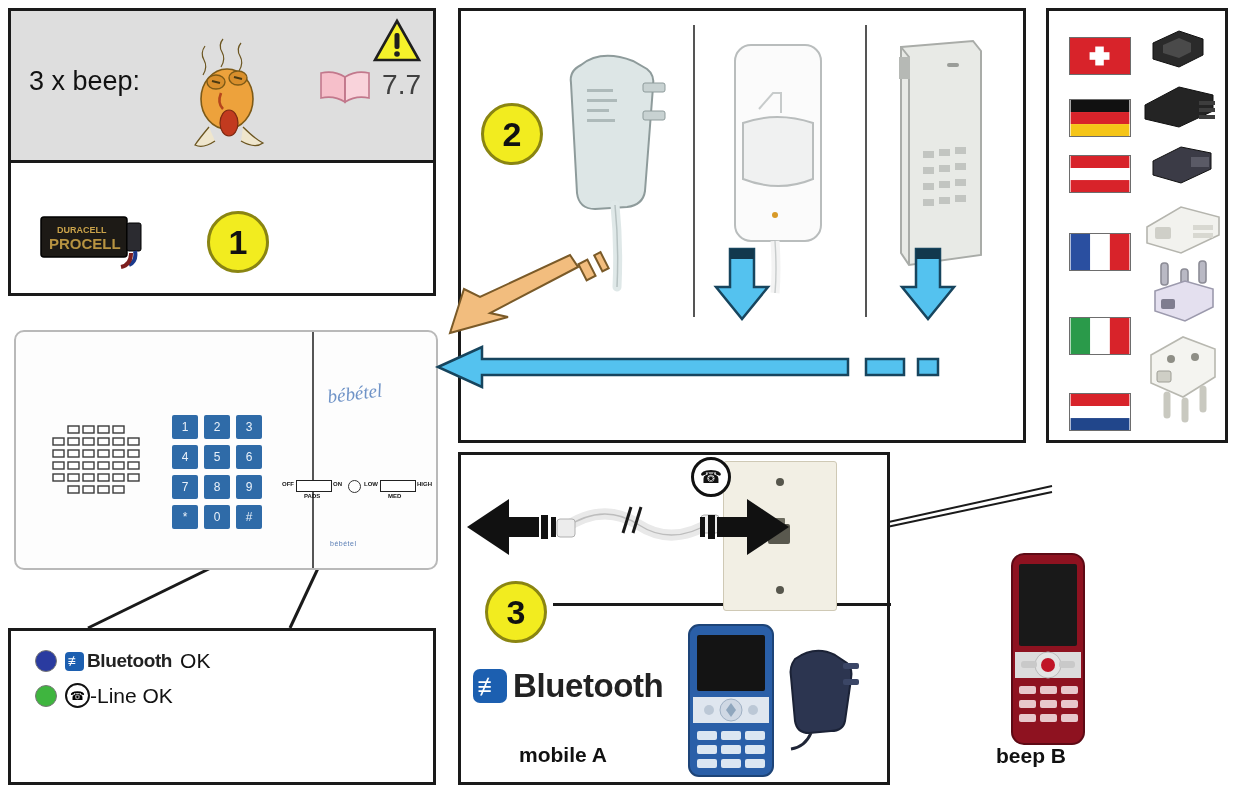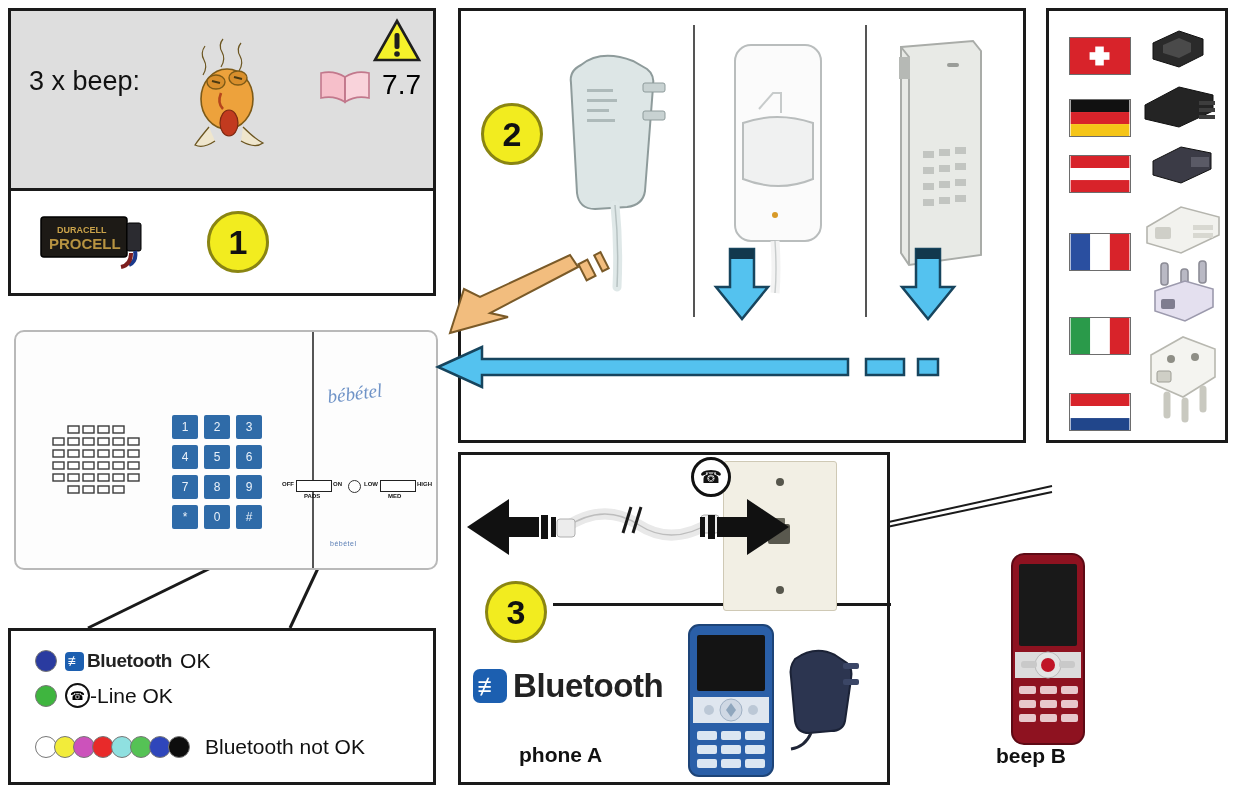--- a/index.html
+++ b/index.html
@@ -2,27 +2,27 @@
 <html><head>
 <meta charset="utf-8">
 <style>
   html,body{margin:0;padding:0;background:#fff;}
   body{width:1235px;height:793px;position:relative;
        font-family:"Liberation Sans",sans-serif;overflow:hidden;}
   .panel{position:absolute;border:3px solid #1a1a1a;background:#fff;box-sizing:border-box;}
 
   
   #panel-alert{left:8px;top:8px;width:428px;height:288px;}
-  .alert-strip{position:absolute;left:0;top:0;right:0;height:180px;background:#dedede;
+  .alert-strip{position:absolute;left:0;top:0;right:0;height:152px;background:#dedede;
                border-bottom:3px solid #1a1a1a;box-sizing:border-box;}
   .beep-label{position:absolute;left:18px;top:55px;font-size:27px;color:#111;}
   .frog{position:absolute;left:170px;top:30px;width:90px;height:115px;}
   .warn-tri{position:absolute;right:12px;top:8px;width:48px;height:44px;}
   .book-ic{position:absolute;right:62px;top:58px;width:52px;height:36px;}
-  .book-num{position:absolute;right:12px;top:58px;font-size:28px;color:#000000;}
+  .book-num{position:absolute;right:12px;top:58px;font-size:28px;color:#404040;}
   .battery{position:absolute;left:28px;top:200px;width:110px;height:56px;}
   .step-badge{position:absolute;border-radius:50%;background:#f2ec1f;border:3px solid #8a8512;
               display:flex;align-items:center;justify-content:center;
               font-size:34px;font-weight:bold;color:#111;box-sizing:border-box;}
   #badge-1{left:196px;top:200px;width:62px;height:62px;}
   #badge-2{left:478px;top:100px;width:62px;height:62px;}
   #badge-3{left:482px;top:578px;width:62px;height:62px;}
 
   
   #device-unit{position:absolute;left:14px;top:330px;width:424px;height:240px;
@@ -221,33 +221,20 @@
 
   <div class="leg-row" style="left:24px;top:52px;">
     <div class="dot" style="background:#3fb53f"></div>
     <span style="display:inline-flex;align-items:center;">
       <span style="width:21px;height:21px;border:2px solid #111;border-radius:50%;display:flex;
                    align-items:center;justify-content:center;font-size:12px;">☎</span>
       <span class="leg-txt">-Line OK</span>
     </span>
   </div>
 
-  <div class="leg-row" style="left:24px;top:104px;">
-    <span class="dotstrip">
-      <span class="dot" style="background:#ffffff"></span>
-      <span class="dot" style="background:#f2ec3a"></span>
-      <span class="dot" style="background:#cc52bb"></span>
-      <span class="dot" style="background:#e82a2a"></span>
-      <span class="dot" style="background:#8fe0e0"></span>
-      <span class="dot" style="background:#55c255"></span>
-      <span class="dot" style="background:#2f46bb"></span>
-      <span class="dot" style="background:#0d0d0d"></span>
-    </span>
-    <span class="leg-txt" style="margin-left:10px;">Bluetooth not OK</span>
-  </div>
 </div>
 
 <div class="panel" id="panel-devices">
   <div class="vdiv" style="left:232px;"></div>
   <div class="vdiv" style="left:404px;"></div>
 
   <svg style="position:absolute;left:98px;top:28px;width:118px;height:250px;" viewBox="0 0 118 250">
     <path d="M22 26 q20 -16 52 -4 l14 8 q8 6 6 18 l-8 104 q-2 14 -18 16 l-32 2 q-16 0 -18 -16 l-6 -110 q-2 -12 10 -18 Z" fill="#dde6e6" stroke="#8e9b9b" stroke-width="2"></path>
     <rect x="84" y="44" width="22" height="9" rx="2" fill="#c8d2d2" stroke="#8e9b9b"></rect>
     <rect x="84" y="72" width="22" height="9" rx="2" fill="#c8d2d2" stroke="#8e9b9b"></rect>
@@ -475,21 +462,21 @@
     </g>
   </svg>
 
   <svg style="position:absolute;left:324px;top:182px;width:78px;height:116px;" viewBox="0 0 78 116">
     <path d="M10 22 q20 -14 40 -4 l12 8 q6 6 4 16 l-6 42 q-2 10 -14 10 l-22 2 q-12 0 -14 -12 l-4 -44 q-2 -10 4 -18 Z" fill="#2c3550" stroke="#1b2236" stroke-width="2"></path>
     <rect x="58" y="26" width="16" height="6" rx="2" fill="#3b4666"></rect>
     <rect x="58" y="42" width="16" height="6" rx="2" fill="#3b4666"></rect>
     <path d="M26 96 q-6 14 -20 16" stroke="#1f2536" stroke-width="3" fill="none"></path>
   </svg>
 
-  <div class="cap-lab" style="left:58px;top:288px;">phone A</div>
+  <div class="cap-lab" style="left:58px;top:288px;">mobile A</div>
 </div>
 
 <div id="phoneB-wrap">
   <svg viewBox="0 0 120 196" style="width:100%;height:196px;">
     <rect x="24" y="2" width="72" height="190" rx="12" fill="#8e1220" stroke="#5d0a15" stroke-width="2"></rect>
     <rect x="31" y="12" width="58" height="82" rx="2" fill="#191919"></rect>
     <rect x="27" y="100" width="66" height="26" fill="#dcdcdc"></rect>
     <circle cx="60" cy="113" r="13" fill="#e4e4e4" stroke="#b9b9b9"></circle>
     <circle cx="60" cy="113" r="7" fill="#c01427"></circle>
     <rect x="33" y="109" width="16" height="7" rx="3" fill="#c9c9c9"></rect>

